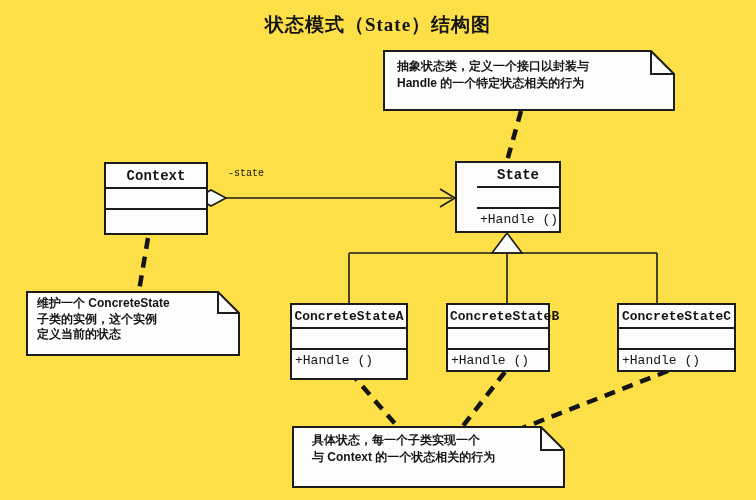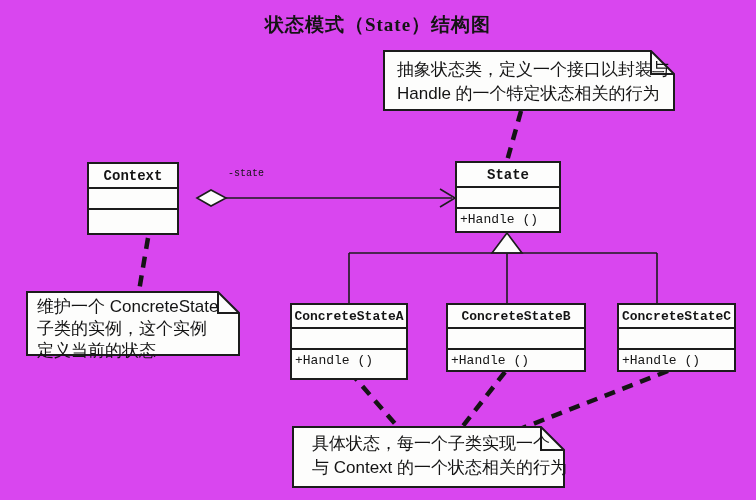--- a/index.html
+++ b/index.html
@@ -1,17 +1,17 @@
 <!DOCTYPE html>
 <html><head>
 <meta charset="utf-8">
 <style>
   html,body{margin:0;padding:0;background:#ffffff;}
   #stage{
-    position:relative;width:756px;height:500px;background:#d946ef;
+    position:relative;width:756px;height:500px;background:#fde047;
     font-family:"Liberation Sans","DejaVu Sans",sans-serif;color:#141414;
     overflow:hidden;
   }
   #connector-layer{position:absolute;left:0;top:0;z-index:1;}
   .page-title{
     position:absolute;left:0;top:12px;width:756px;text-align:center;
     font-family:"Liberation Serif","DejaVu Serif",serif;
     font-weight:bold;font-size:19px;letter-spacing:1px;z-index:2;
   }
   
@@ -27,22 +27,22 @@
   .uml-class .cattrs{
     height:19px;border-bottom:2px solid #1c1c1c;
   }
   .uml-class .cops{
     font-size:13px;padding:3px 2px 3px 3px;white-space:nowrap;
   }
   
   .uml-note{position:absolute;z-index:2;}
   .uml-note svg{position:absolute;left:0;top:0;}
   .uml-note .note-text{
-    position:relative;z-index:3;font-size:17px;line-height:1.4;
-    padding:8px 0 0 14px;white-space:nowrap;
+    position:relative;z-index:3;font-size:12px;line-height:1.4;
+    padding:8px 0 0 14px;white-space:nowrap;font-weight:bold;
   }
   .assoc-label{
     position:absolute;z-index:2;
     font-family:"Liberation Mono","DejaVu Sans Mono",monospace;
     font-size:10px;white-space:nowrap;
   }
 </style>
 </head>
 <body>
 
@@ -70,38 +70,38 @@
       <line x1="350" y1="372" x2="397" y2="426"></line>
       <line x1="505" y1="372" x2="463" y2="426"></line>
       <line x1="668" y1="371" x2="520" y2="429"></line>
     </g>
   </svg>
 
   <div class="page-title">状态模式（State）结构图</div>
 
   <div class="assoc-label" style="left:228px;top:168px;">-state</div>
 
-  <div class="uml-class" style="left:87px;top:162px;width:92px;height:73px;">
+  <div class="uml-class" style="left:104px;top:162px;width:104px;height:73px;">
     <div class="cname">Context</div>
     <div class="cattrs"></div>
   </div>
 
-  <div class="uml-class" style="left:455px;top:161px;width:106px;height:72px;">
+  <div class="uml-class" style="left:455px;top:161px;width:106px;height:72px;padding-left:20px;">
     <div class="cname">State</div>
     <div class="cattrs"></div>
     <div class="cops">+Handle ()</div>
   </div>
 
   <div class="uml-class" style="left:290px;top:303px;width:118px;height:77px;">
     <div class="cname" style="font-size:13px;">ConcreteStateA</div>
     <div class="cattrs"></div>
     <div class="cops">+Handle ()</div>
   </div>
 
-  <div class="uml-class" style="left:446px;top:303px;width:140px;height:69px;">
+  <div class="uml-class" style="left:446px;top:303px;width:104px;height:69px;">
     <div class="cname" style="font-size:13px;">ConcreteStateB</div>
     <div class="cattrs"></div>
     <div class="cops">+Handle ()</div>
   </div>
 
   <div class="uml-class" style="left:598px;top:303px;width:119px;height:69px;margin-left:19px;">
     <div class="cname" style="font-size:13px;">ConcreteStateC</div>
     <div class="cattrs"></div>
     <div class="cops">+Handle ()</div>
   </div>

